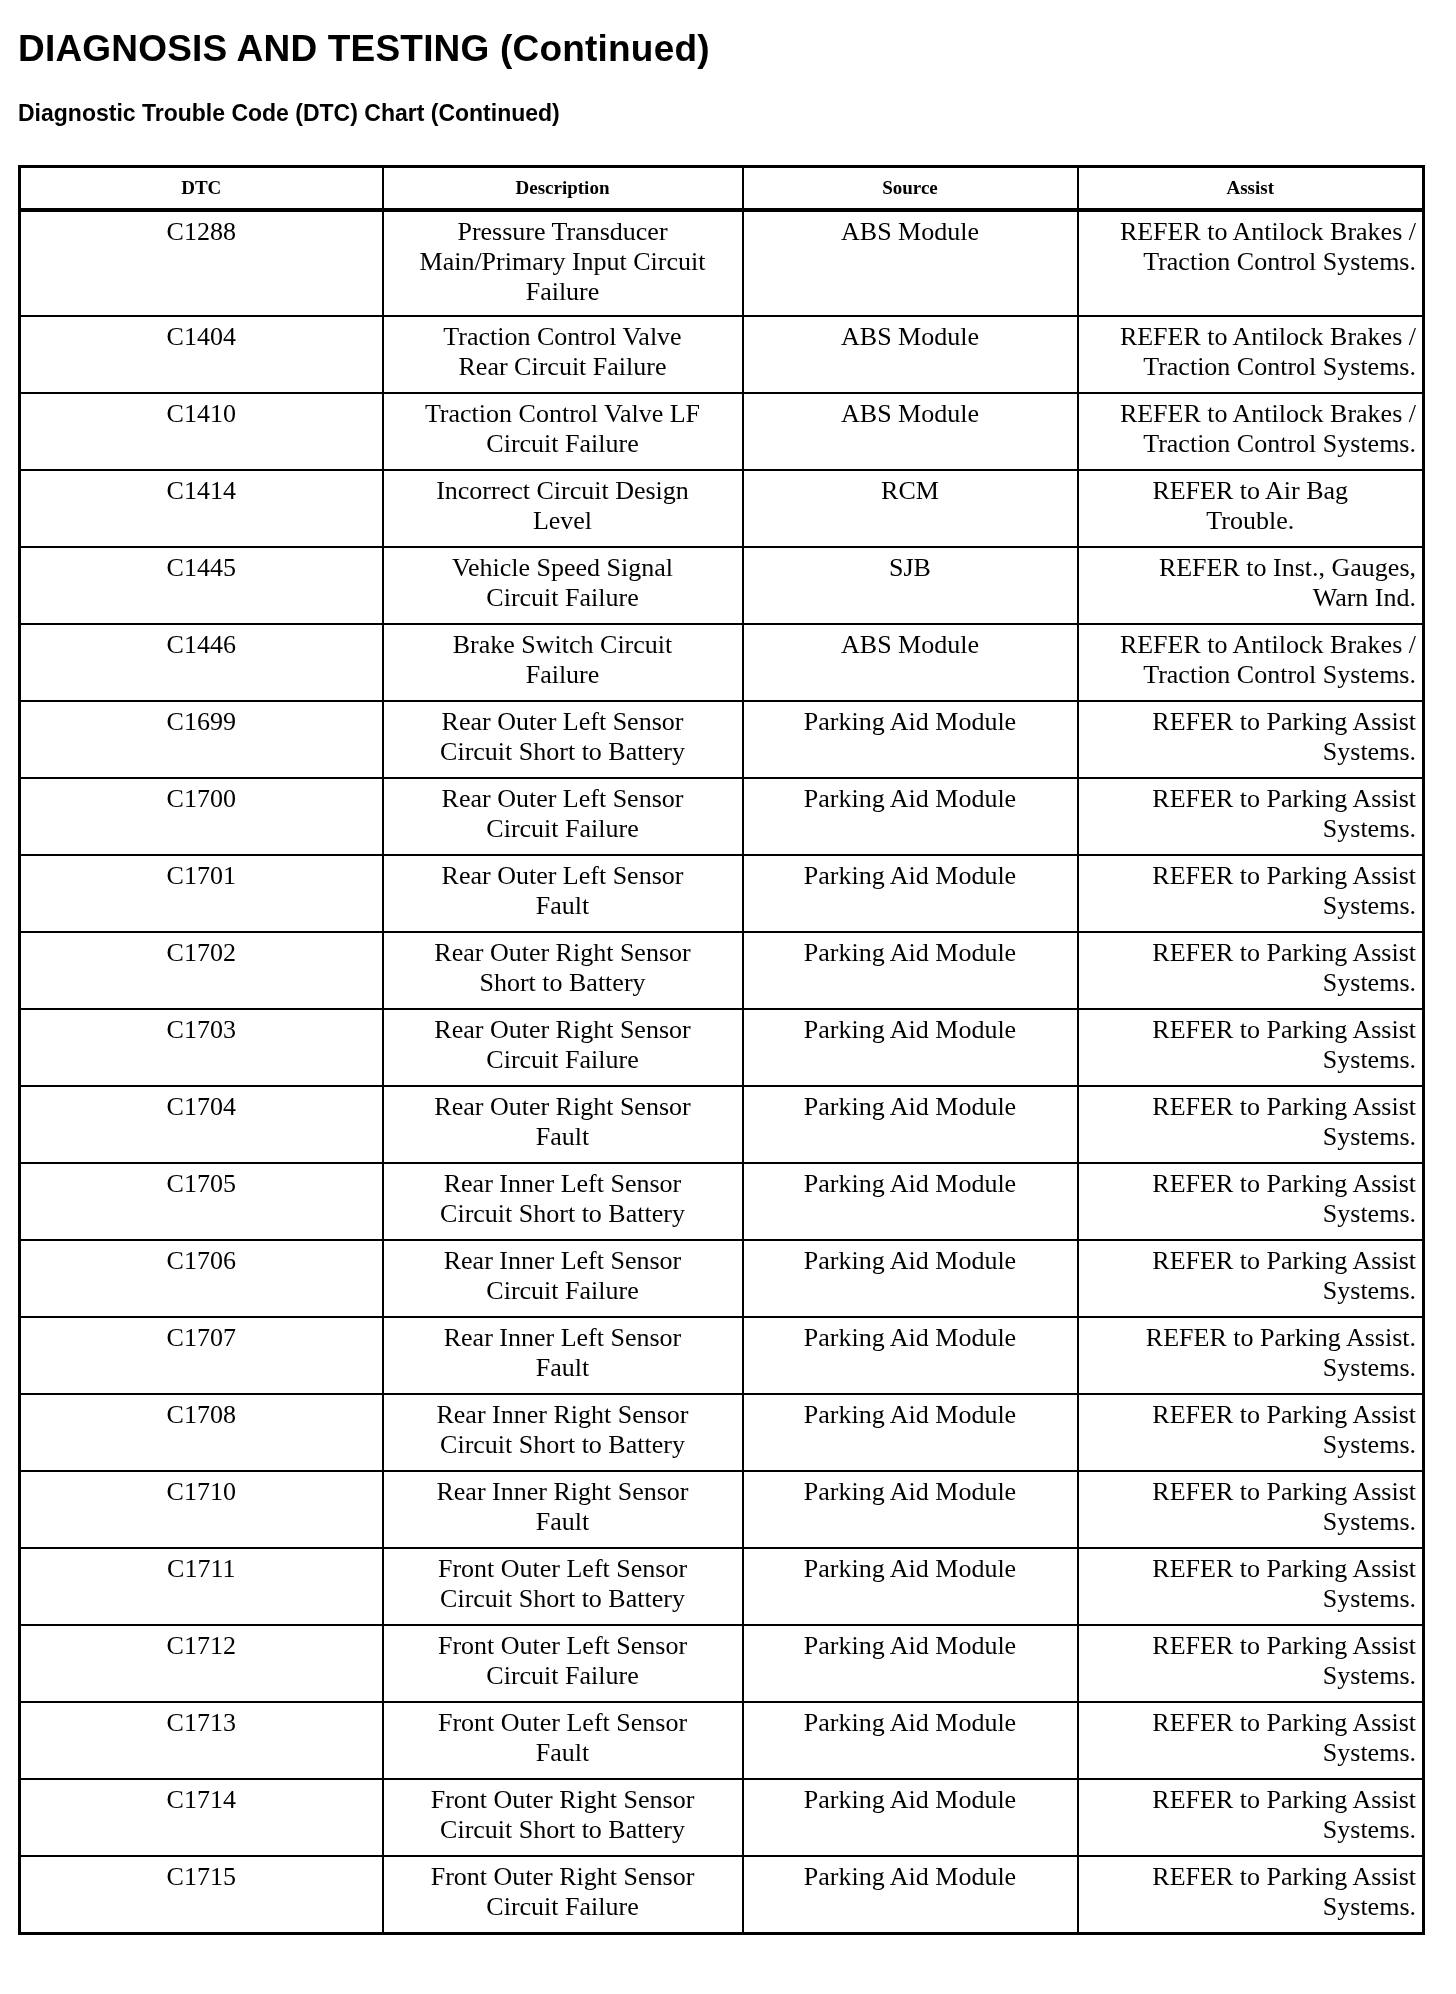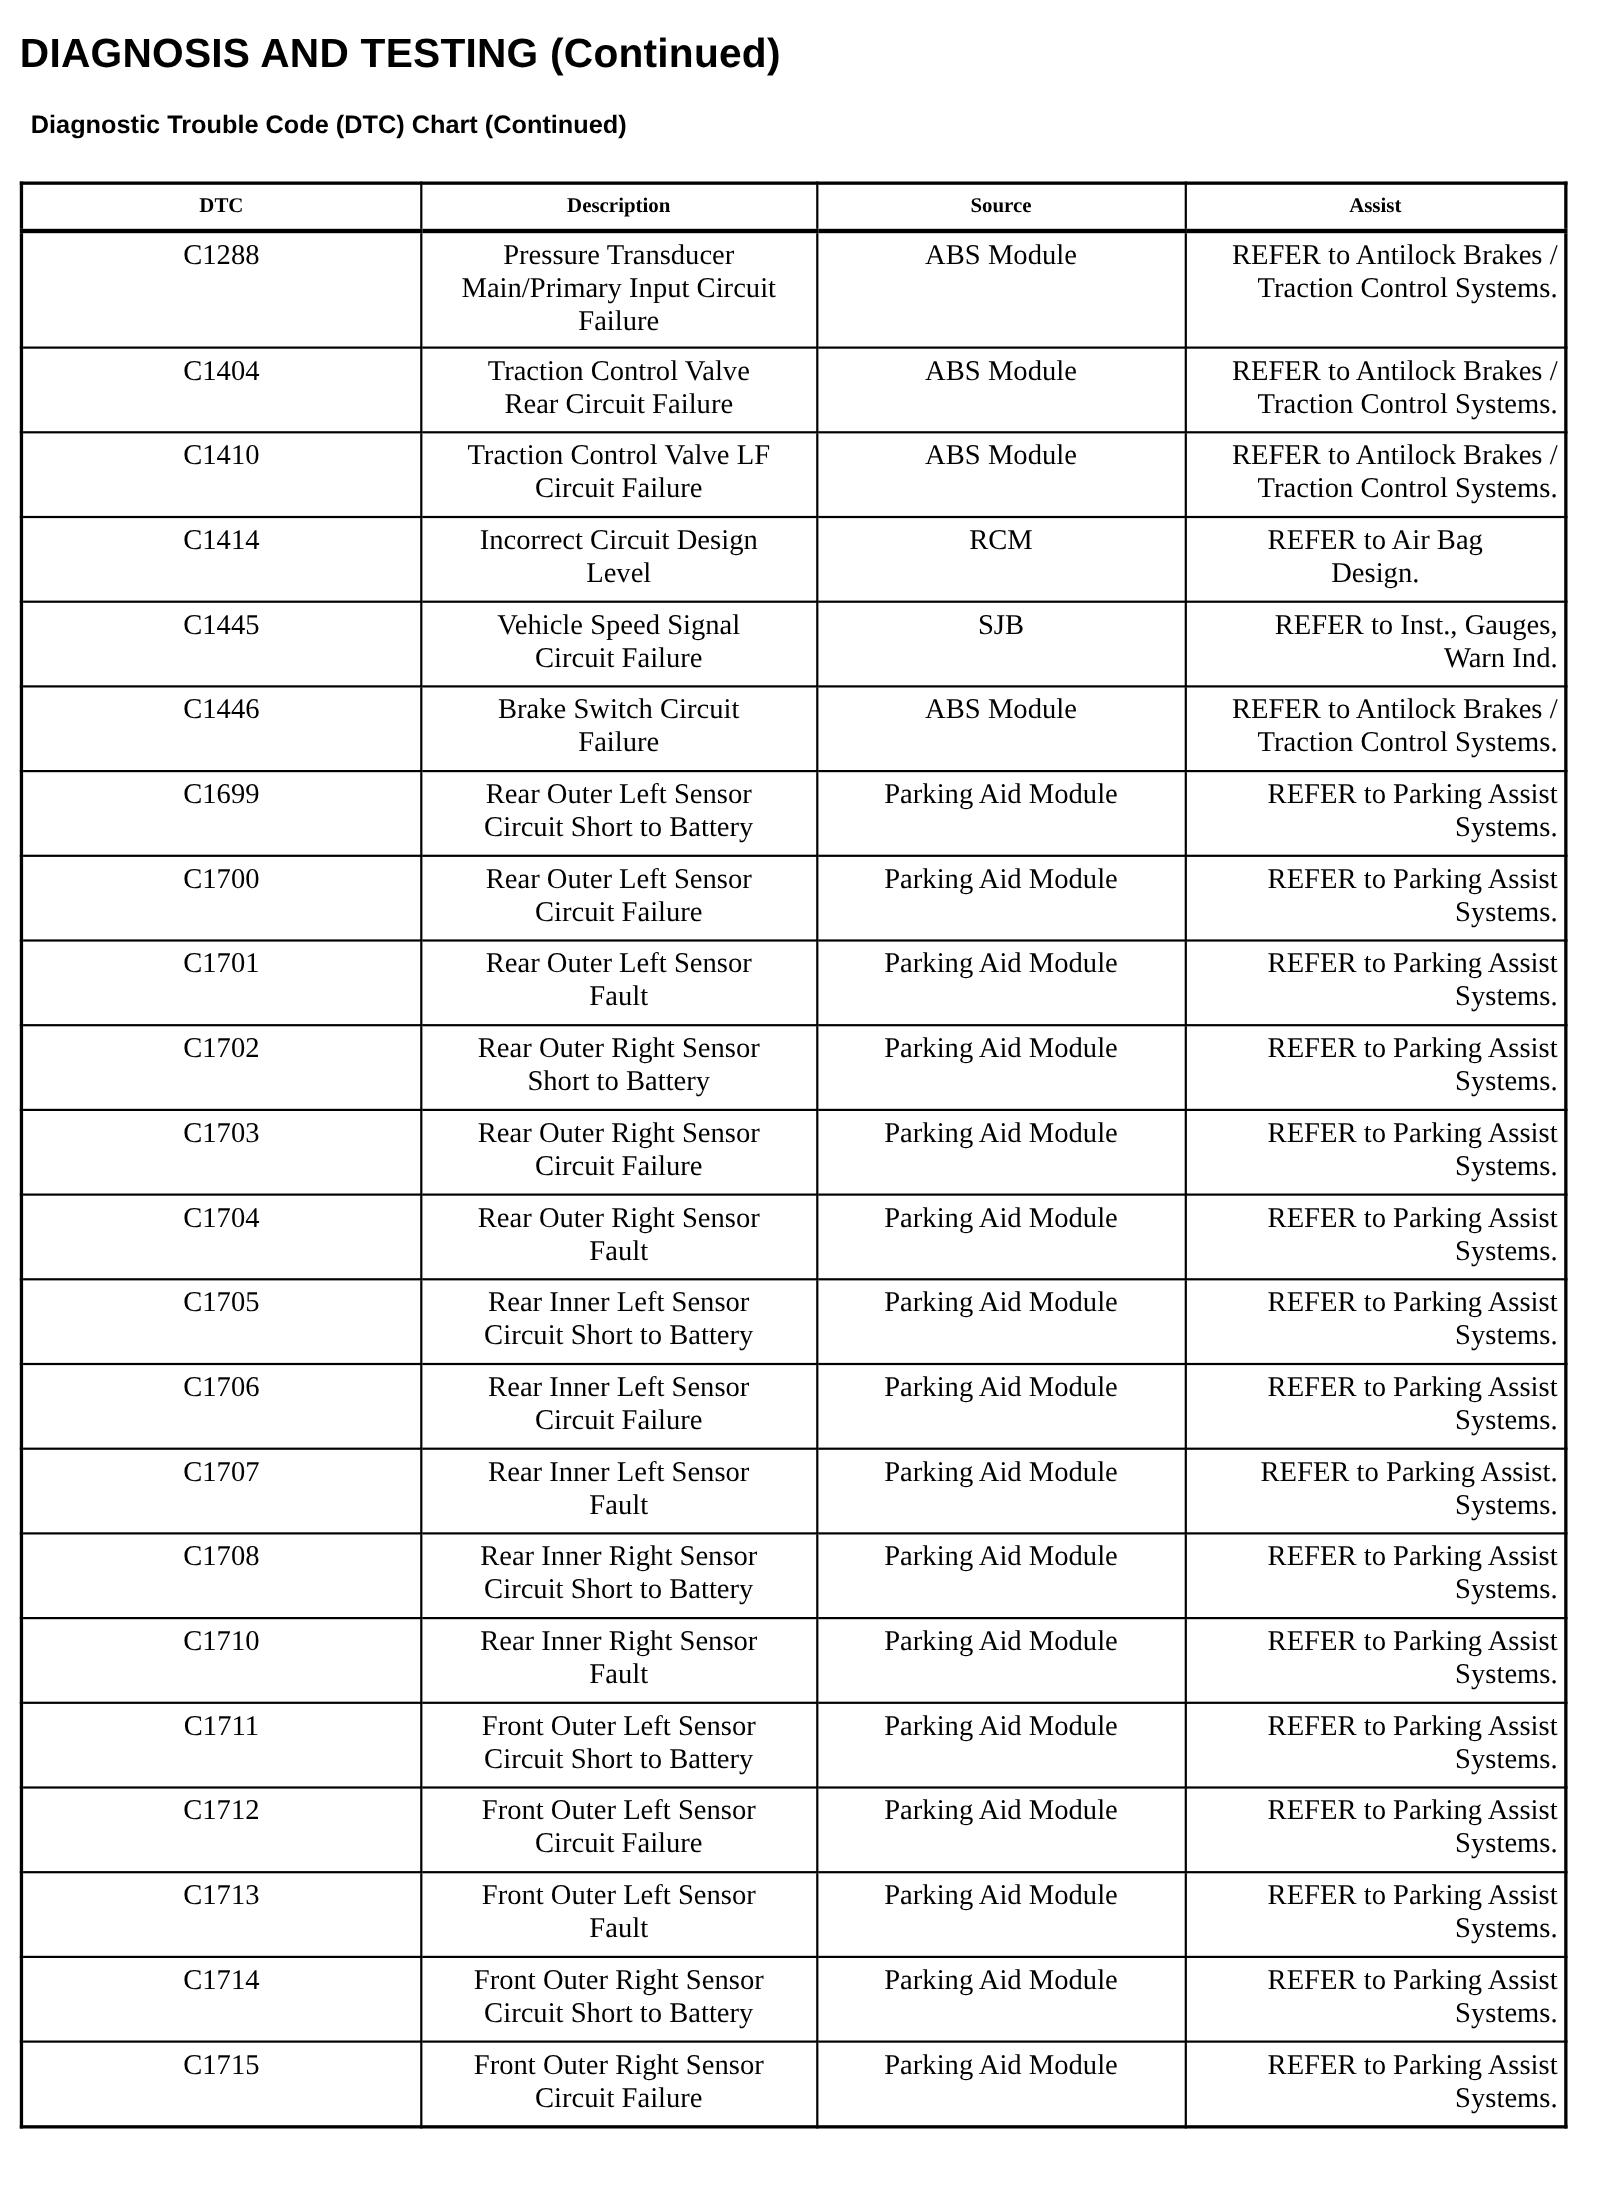--- a/index.html
+++ b/index.html
@@ -19,21 +19,21 @@
     font-family: "Liberation Sans", sans-serif;
     font-weight: bold;
     font-size: 37px;
     letter-spacing: 0.2px;
     margin: 0 0 30px 0;
   }
   .section-subtitle {
     font-family: "Liberation Sans", sans-serif;
     font-weight: bold;
     font-size: 23px;
-    margin: 0 0 38px 10px;
+    margin: 0 0 38px 0;
   }
   table.dtc-table {
     border-collapse: collapse;
     table-layout: fixed;
     width: 1404px;
   }
   table.dtc-table, table.dtc-table td, table.dtc-table th {
     border: 2px solid #000000;
   }
   table.dtc-table {
@@ -118,21 +118,21 @@
     <td class="source-cell">ABS Module</td>
     <td class="action-cell left">REFER to Antilock Brakes /
 Traction Control Systems.</td>
   </tr>
       <tr>
     <td class="dtc-cell">C1414</td>
     <td class="description-cell">Incorrect Circuit Design
 Level</td>
     <td class="source-cell">RCM</td>
     <td class="action-cell center">REFER to  Air Bag
-Design.</td>
+Trouble.</td>
   </tr>
       <tr>
     <td class="dtc-cell">C1445</td>
     <td class="description-cell">Vehicle Speed Signal
 Circuit Failure</td>
     <td class="source-cell">SJB</td>
     <td class="action-cell left">REFER to  Inst., Gauges,
 Warn Ind.</td>
   </tr>
       <tr>

